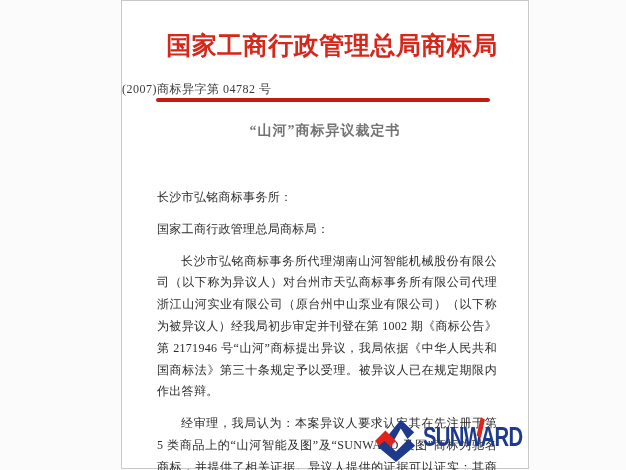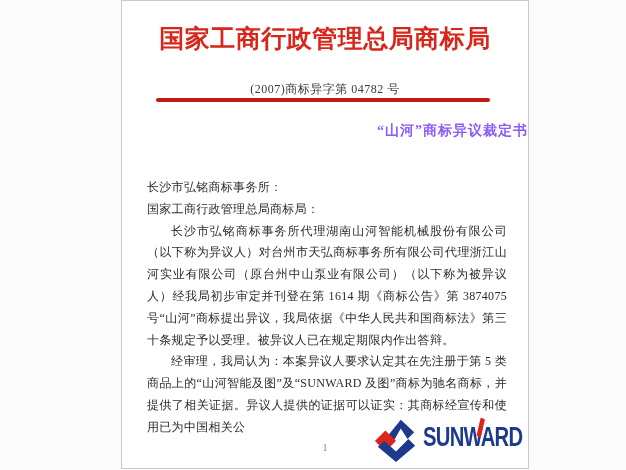--- a/index.html
+++ b/index.html
@@ -19,41 +19,41 @@
     position:relative;width:626px;height:470px;overflow:hidden;
   }
   .page{
     position:absolute;left:121px;top:0;width:408px;height:469px;
     background:#ffffff;border:1px solid #c9c9c9;box-sizing:border-box;
   }
   .authority{
     position:absolute;top:21px;left:0;width:100%;
     text-align:center;font-size:25px;font-weight:bold;
     letter-spacing:0.5px;color:var(--authority-red,#d7261a);
-    margin:0;white-space:nowrap;
+    margin:7px;white-space:nowrap;
   }
   .docnum{
     position:absolute;top:80px;left:0;width:100%;
-    text-align:center;font-size:12px;color:#3a3a3a;letter-spacing:0.5px;
+    font-size:12px;color:#3a3a3a;letter-spacing:0.5px;
   }
   .red-rule{
     position:absolute;top:97px;left:34px;width:334px;height:4px;
     background:var(--rule-red,#c31b10);border-radius:2px;
   }
   .doctitle{
     position:absolute;top:121px;left:0;width:100%;
-    text-align:right;font-size:14px;font-weight:bold;
-    letter-spacing:1px;color:#8b5cf6;margin:0;
+    text-align:center;font-size:14px;font-weight:bold;
+    letter-spacing:1px;color:#737373;margin:0;
   }
   .docbody{
     position:absolute;top:176px;left:25px;width:360px;
     font-size:12px;line-height:21.8px;color:var(--ink,#2b2b2b);
     text-align:justify;letter-spacing:0.3px;
   }
-  .docbody p{margin:0;}
+  .docbody p{margin:10px;}
   .docbody p.para{text-indent:2em;}
   .pagenum{
     position:absolute;top:440px;left:0;width:100%;
     text-align:center;font-size:11px;color:#909090;
   }
   .logo{
     position:absolute;left:251px;top:413px;width:152px;height:52px;text-align:right;
   }
   .logo-icon{
     position:absolute;left:0;top:2px;width:46px;height:46px;
@@ -84,21 +84,21 @@
 
     <div class="docnum">(2007)商标异字第 04782 号</div>
 
     <div class="red-rule"></div>
 
     <h2 class="doctitle">“山河”商标异议裁定书</h2>
 
     <div class="docbody">
       <p class="addr">长沙市弘铭商标事务所：</p>
       <p class="addr">国家工商行政管理总局商标局：</p>
-      <p class="para">长沙市弘铭商标事务所代理湖南山河智能机械股份有限公司（以下称为异议人）对台州市天弘商标事务所有限公司代理浙江山河实业有限公司（原台州中山泵业有限公司）（以下称为被异议人）经我局初步审定并刊登在第 1614 期《商标公告》第 3874075 号“山河”商标提出异议，我局依据《中华人民共和国商标法》第三十条规定予以受理。被异议人已在规定期限内作出答辩。</p>
+      <p class="para">长沙市弘铭商标事务所代理湖南山河智能机械股份有限公司（以下称为异议人）对台州市天弘商标事务所有限公司代理浙江山河实业有限公司（原台州中山泵业有限公司）（以下称为被异议人）经我局初步审定并刊登在第 1002 期《商标公告》第 2171946 号“山河”商标提出异议，我局依据《中华人民共和国商标法》第三十条规定予以受理。被异议人已在规定期限内作出答辩。</p>
       <p class="para">经审理，我局认为：本案异议人要求认定其在先注册于第 5 类商品上的“山河智能及图”及“SUNWARD 及图”商标为驰名商标，并提供了相关证据。异议人提供的证据可以证实：其商标经宣传和使用已为中国相关公</p>
     </div>
 
     <div class="pagenum">1</div>
 
     <div class="logo">
       <svg class="logo-icon" viewBox="0 0 48 48" xmlns="http://www.w3.org/2000/svg" aria-hidden="true">
         <polygon class="blu" points="15,21 29,4 43,17 36,24 29,13 21,27"></polygon>
         <polygon class="red" points="13,15 24,26 13,37 2,26"></polygon>
         <polygon class="blu" points="5,32 12,26 24,37 37,24 44,31 24,48"></polygon>

